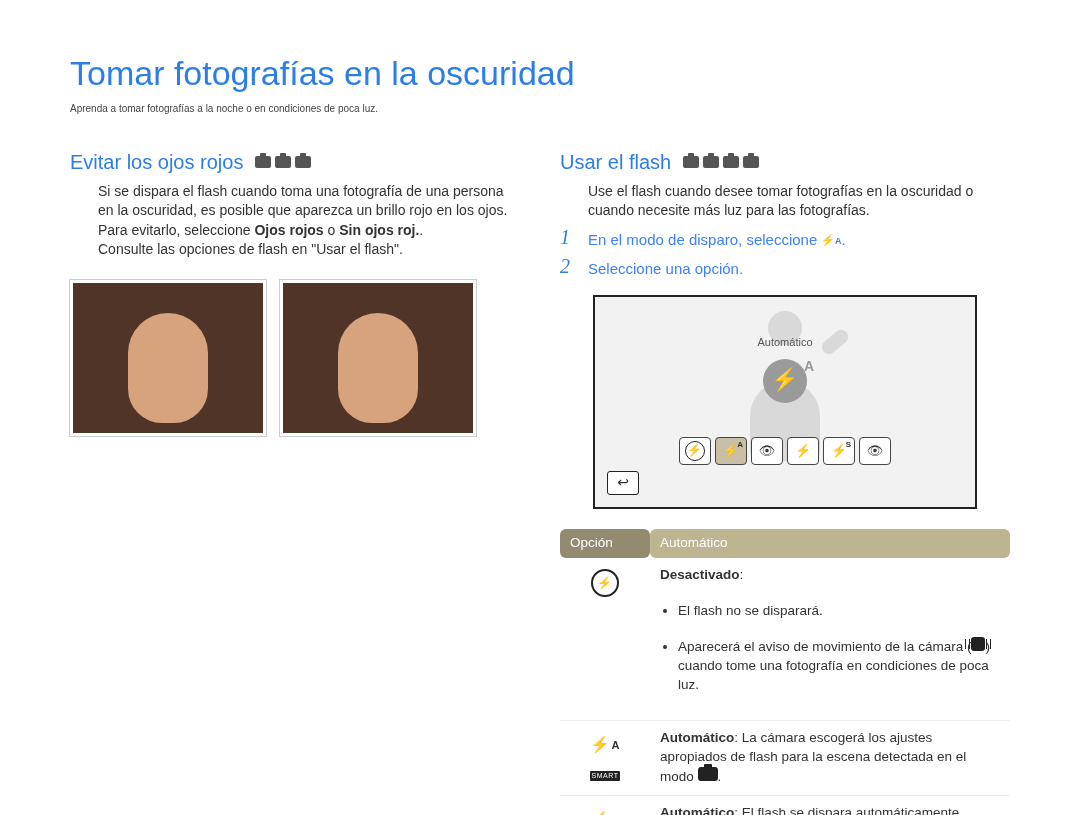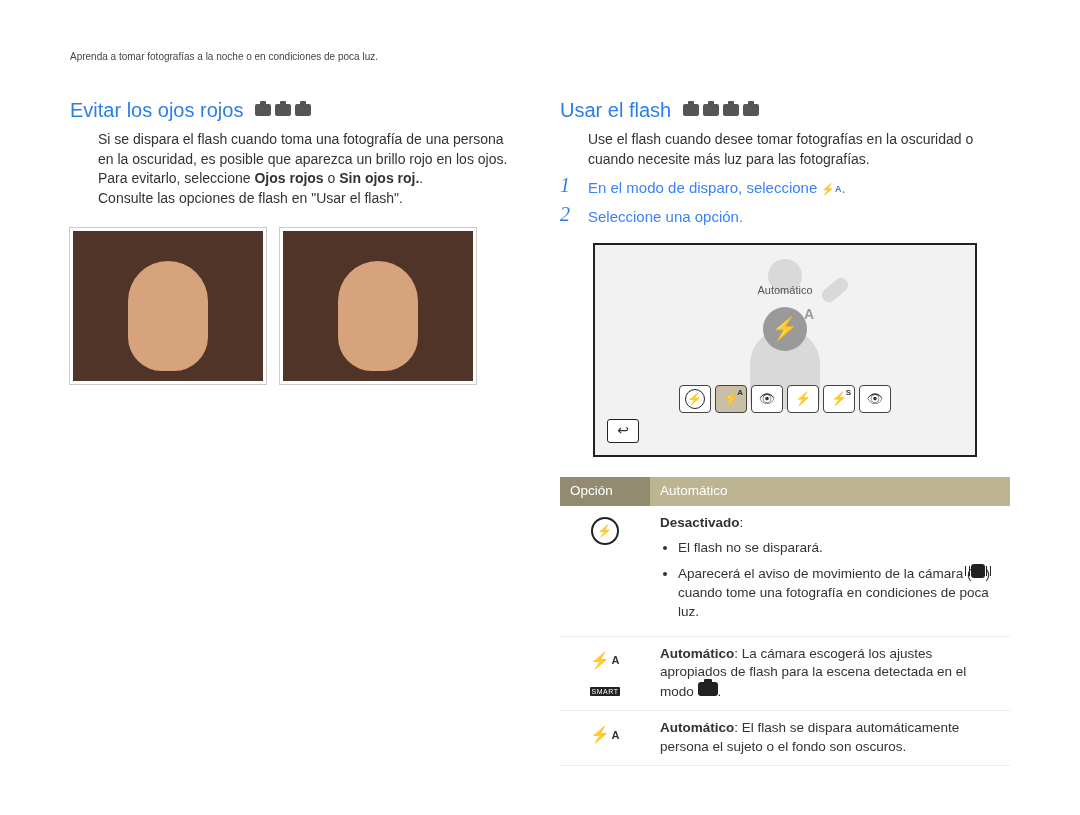--- a/index.html
+++ b/index.html
@@ -269,20 +269,21 @@
     width: 100%;
     border-collapse: collapse;
     margin-top: 20px;
     font-size: 13.5px;
   }
   table.opts th {
     text-align: left;
     font-weight: 400;
     color: #fff;
     padding: 5px 10px;
+    border-radius: 6px;
   }
   table.opts th.c1 {
     background: #938b70;
     width: 70px;
   }
   table.opts th.c2 {
     background: #bdb492;
   }
   table.opts td {
     padding: 8px 10px;
@@ -292,21 +293,21 @@
   table.opts td.icon-cell {
     text-align: center;
     width: 70px;
     font-size: 20px;
   }
   table.opts ul {
     margin: 2px 0 0 0;
     padding-left: 18px;
   }
   table.opts li {
-    margin: 6px 0;
+    margin: 17px 0;
   }
   .circle-icon {
     display: inline-flex;
     width: 24px;
     height: 24px;
     border: 2px solid #222;
     border-radius: 50%;
     align-items: center;
     justify-content: center;
     font-size: 12px;
@@ -332,20 +333,21 @@
     content:""; position:absolute; top:2px; height:10px; border-left:1px solid #222; border-right:1px solid #222; width:3px;
   }
   .shake-icon::before { left:-6px; }
   .shake-icon::after { right:-6px; }
 </style>
 </head>
 <body>
 
 <div class="page">
 
+  <h1 class="title">Tomar fotografías en la oscuridad</h1>
   <div class="subtitle">Aprenda a tomar fotografías a la noche o en condiciones de poca luz.</div>
 
   <div class="columns">
 
     <div class="col">
       <div class="section-heading">
         <span>Evitar los ojos rojos</span>
         <span class="mode-icons">
           <span class="mode-icon"></span>
           <span class="mode-icon"></span>

